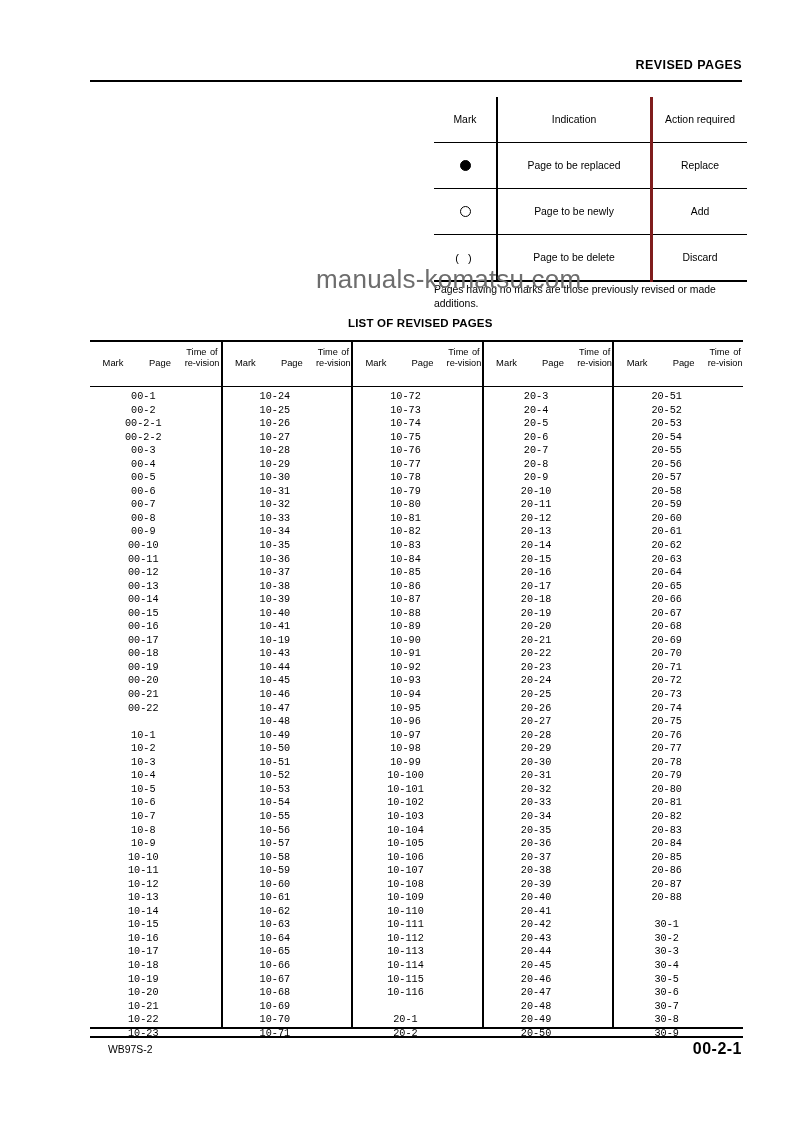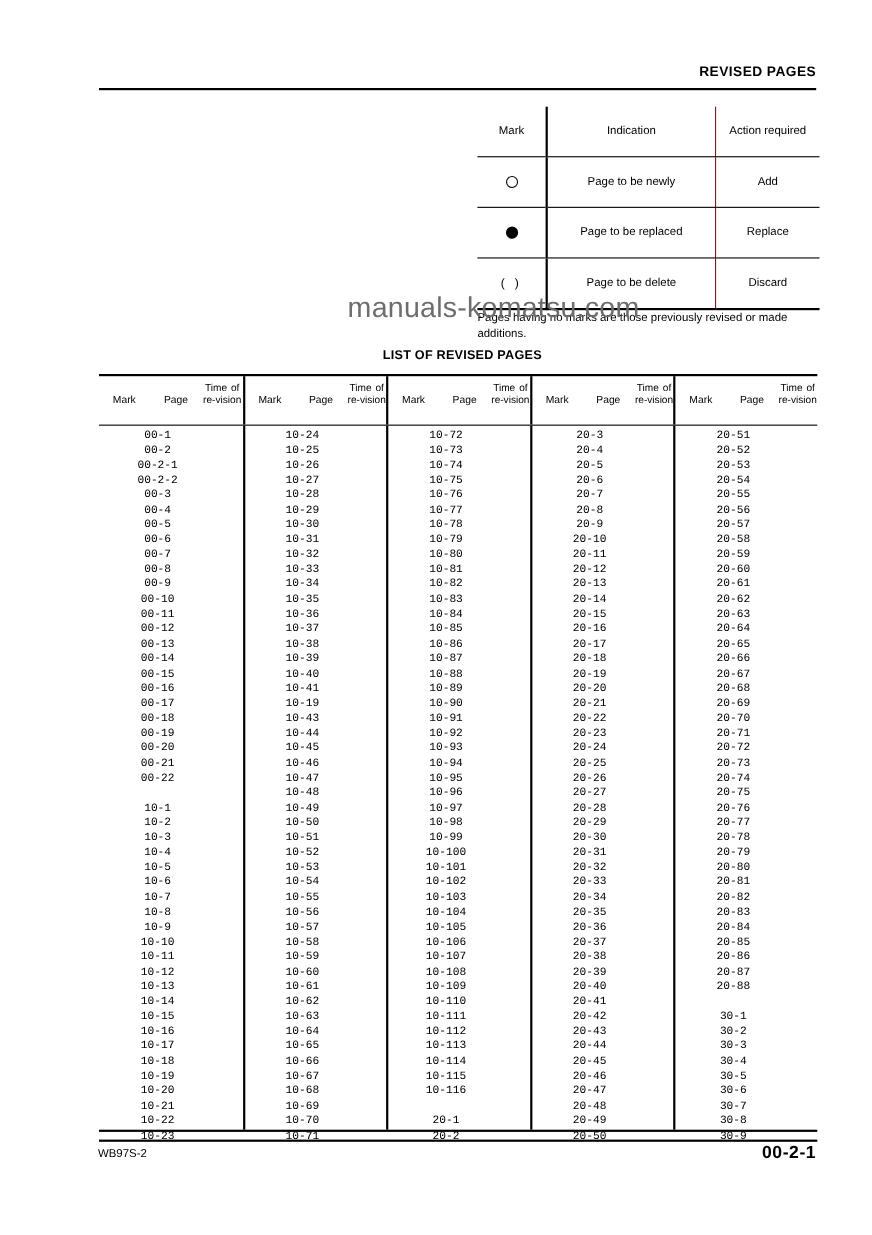--- a/index.html
+++ b/index.html
@@ -68,21 +68,21 @@
     height: 45px;
     vertical-align: middle;
   }
   .mark-table .c-mark  { width: 62px; }
   .mark-table .c-ind   { width: 152px; }
   .mark-table .c-act   { width: 94px; }
 
   .mt-row-head td { border-bottom: 2px solid #000; }
   .mark-table tr td { border-bottom: 1px solid #000; }
   .mark-table tr:last-child td { border-bottom: 2px solid #000; }
-  .mark-table td.sep { border-right: 1px solid #7f1d1d; }
+  .mark-table td.sep { border-right: 3px solid #7f1d1d; }
   .mark-table td.sep-thick { border-right: 2px solid #000; }
   .mark-table tr.mt-row-head td.sep-thick { border-right: 2px solid #000; }
 
   .glyph-open, .glyph-filled {
     display: inline-block;
     width: 9px; height: 9px;
     border-radius: 50%;
     vertical-align: middle;
   }
   .glyph-open   { border: 1.6px solid #000; background: transparent; }
@@ -204,31 +204,31 @@
 
   <table class="mark-table">
     <tbody>
       <tr class="mt-row-head">
         <td class="c-mark sep-thick">Mark</td>
         <td class="c-ind sep">Indication</td>
         <td class="c-act">Action required</td>
       </tr>
       <tr>
         <td class="c-mark sep-thick">
+          <span class="glyph-filled"></span>
+        </td>
+        <td class="c-ind sep">Page to be replaced</td>
+        <td class="c-act">Replace</td>
+      </tr>
+      <tr>
+        <td class="c-mark sep-thick">
           <span class="glyph-open"></span>
         </td>
         <td class="c-ind sep">Page to be newly</td>
         <td class="c-act">Add</td>
-      </tr>
-      <tr>
-        <td class="c-mark sep-thick">
-          <span class="glyph-filled"></span>
-        </td>
-        <td class="c-ind sep">Page to be replaced</td>
-        <td class="c-act">Replace</td>
       </tr>
       <tr>
         <td class="c-mark sep-thick">
           <span class="glyph-paren">( )</span>
         </td>
         <td class="c-ind sep">Page to be delete</td>
         <td class="c-act">Discard</td>
       </tr>
     </tbody>
   </table>
@@ -538,16 +538,16 @@
             <div class="entry">30-7</div>
             <div class="entry">30-8</div>
             <div class="entry">30-9</div>
           </div>
         </div>
       </div>
     <div class="list-rule-bot"></div>
   </div>
 
   <div style="position:absolute;left:90px;top:1036px;width:653px;height:2px;background:#000;"></div>
-  <div style="position:absolute;left:89px;top:1044px;font-size:10.4px;">WB97S-2</div>
+  <div style="position:absolute;left:108px;top:1044px;font-size:10.4px;">WB97S-2</div>
   <div style="position:absolute;left:90px;top:1040px;width:652px;text-align:right;font-size:16px;font-weight:bold;letter-spacing:0.5px;">00-2-1</div>
 
 </div>
 
 </body></html>

